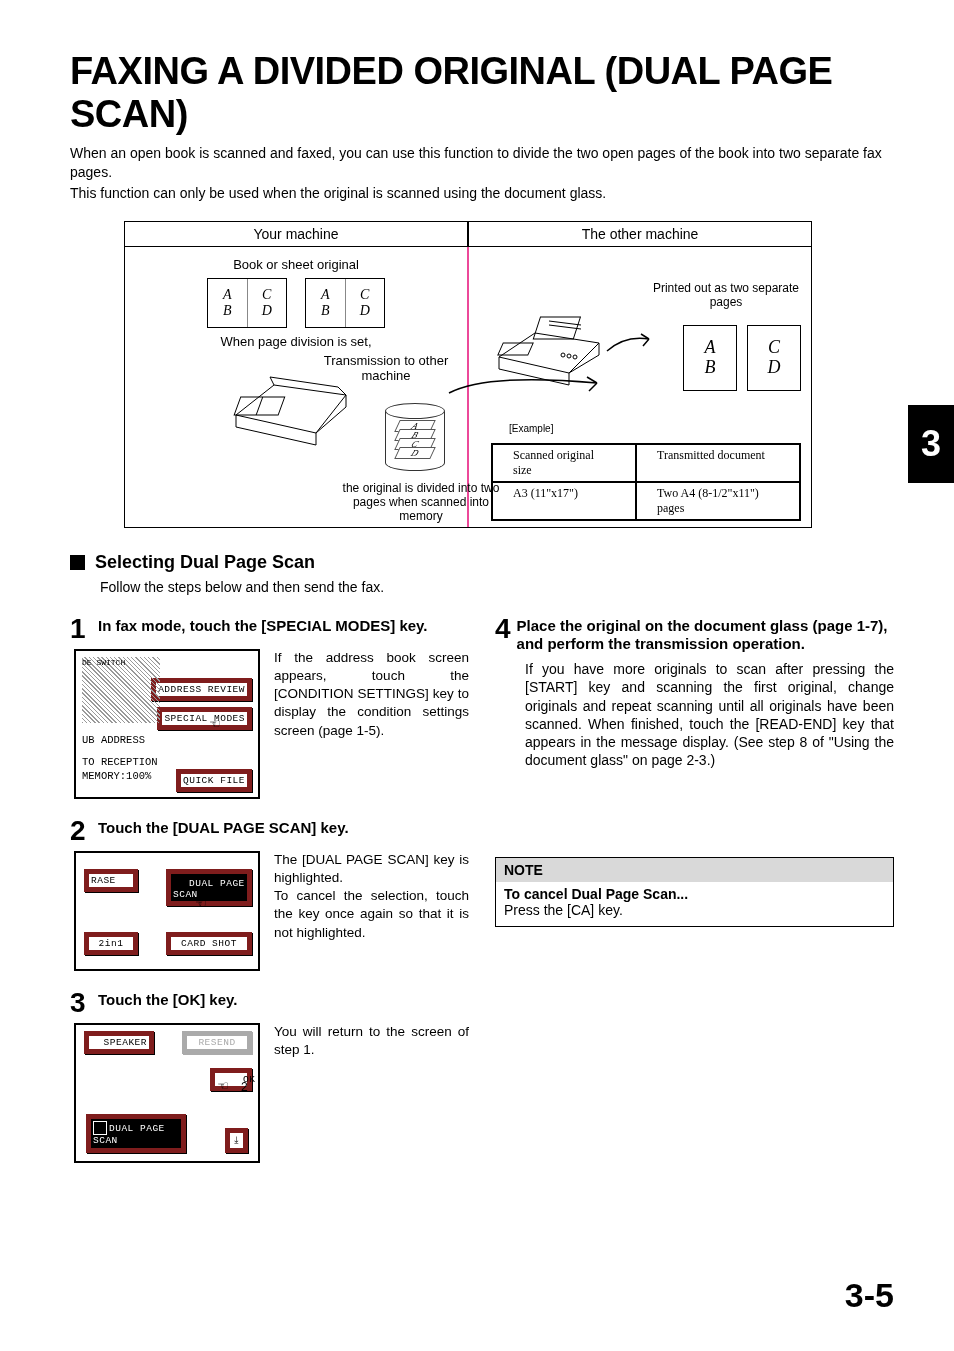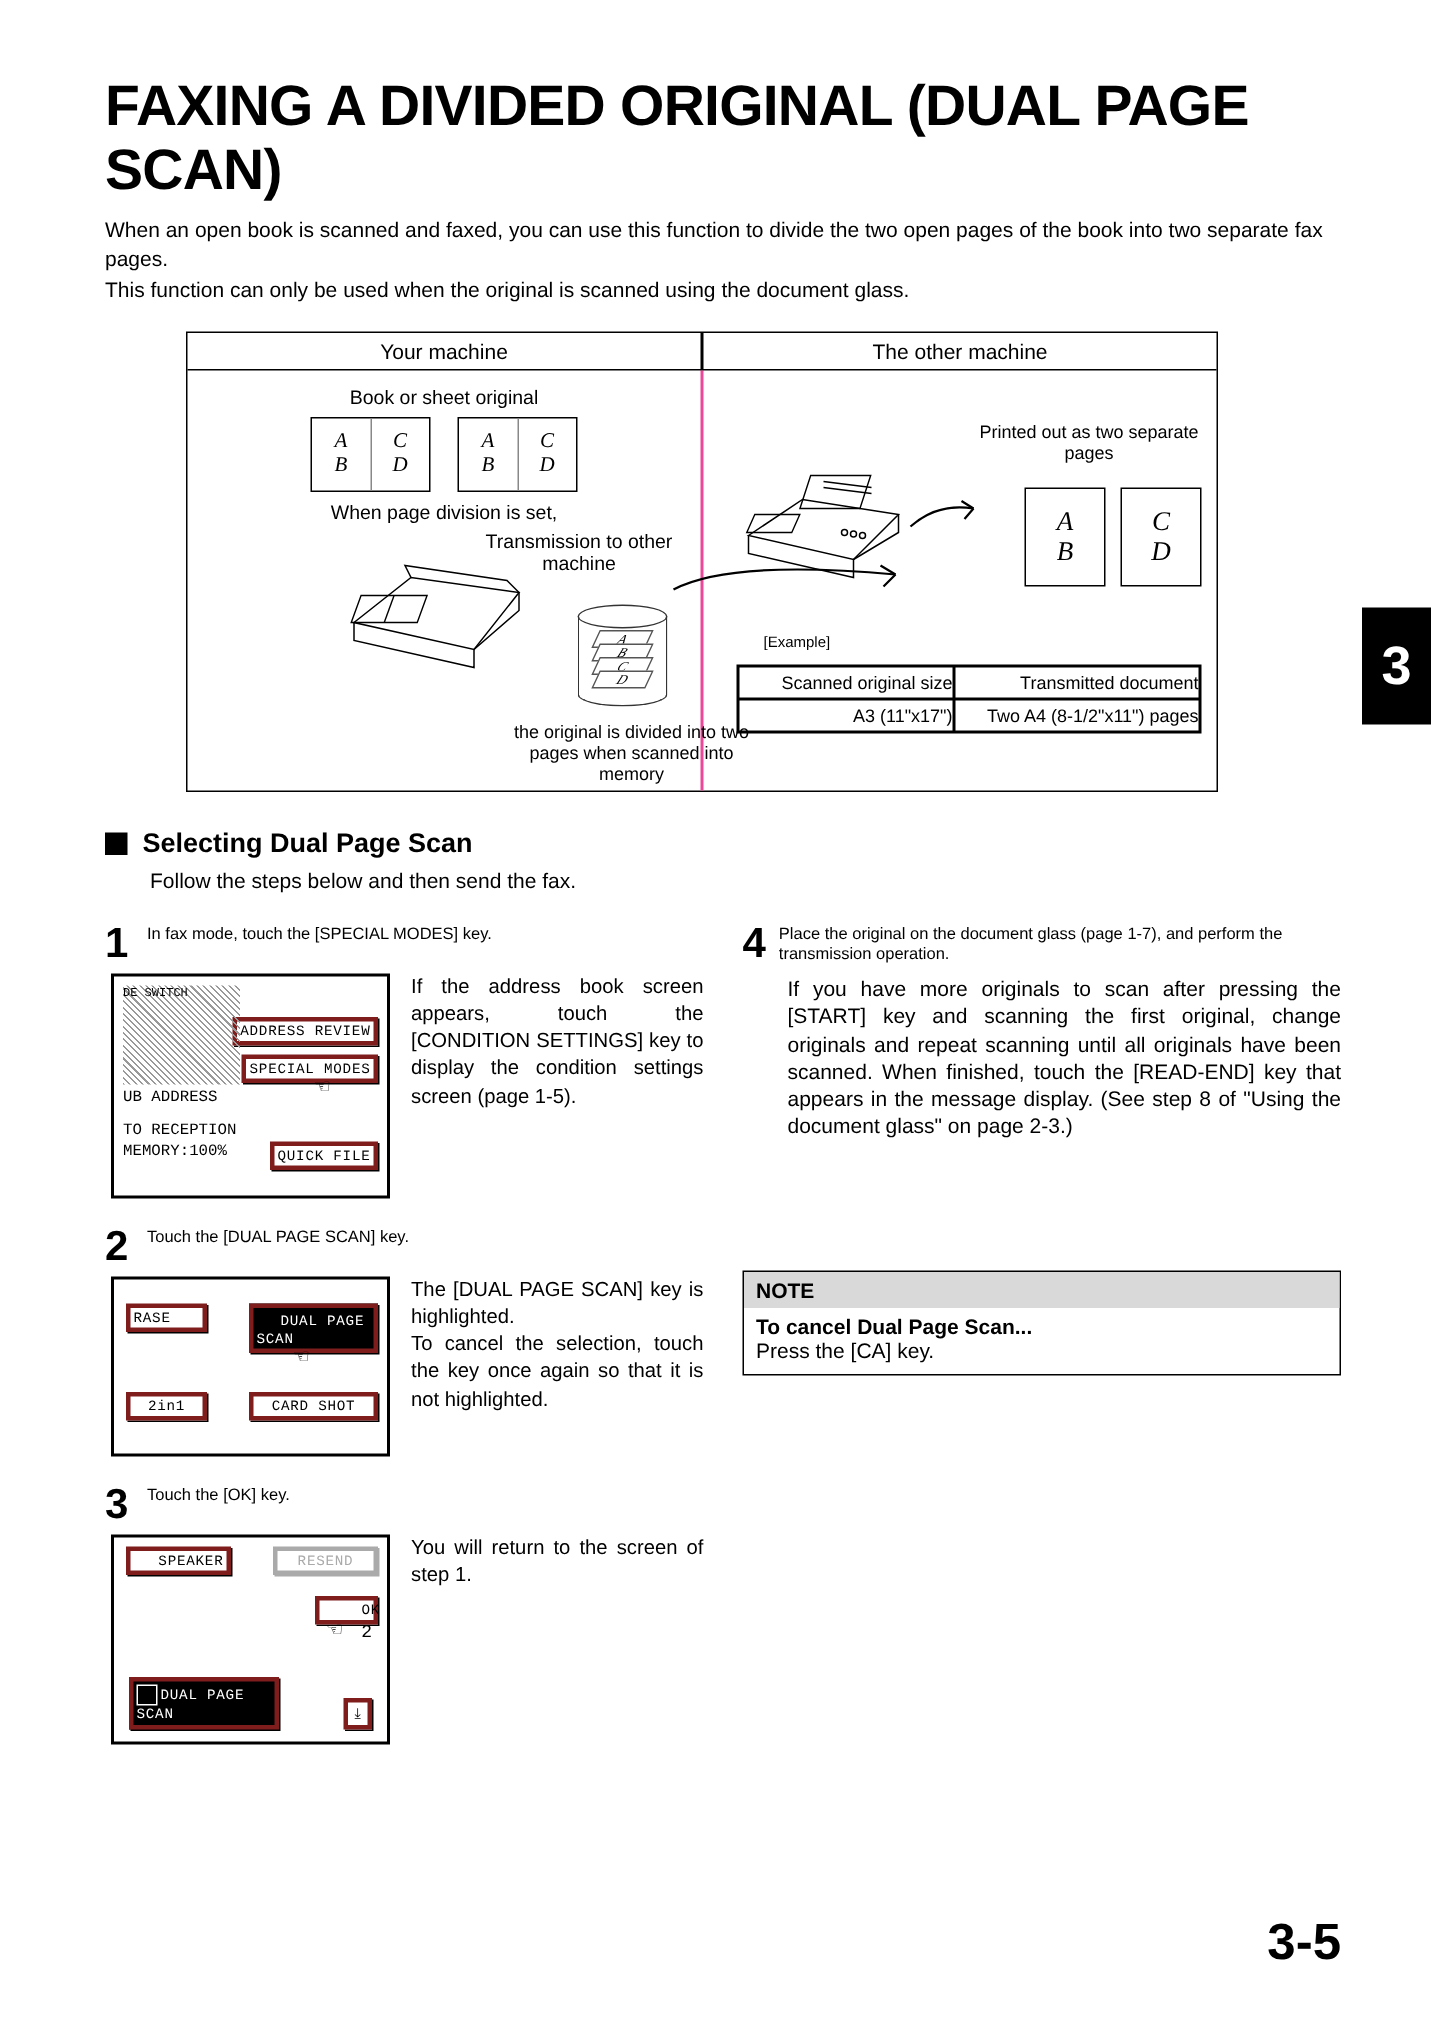--- a/index.html
+++ b/index.html
@@ -42,46 +42,46 @@
   .fax { position:absolute; left:20px; top:56px; width:120px; height:90px; }
   .fax svg { width:100%; height:100%; }
   .printed-cap { position:absolute; right:10px; top:34px; width:150px; text-align:center; font-size:12px; line-height:1.2; }
   .pages-out { position:absolute; right:10px; top:78px; display:flex; gap:10px; }
   .page-out { width:54px; height:66px; border:1px solid #000; display:flex; flex-direction:column; align-items:center; justify-content:center; font-family:cursive; font-style:italic; font-size:18px; line-height:1.1; }
   .arrow2 { position:absolute; left:136px; top:84px; }
   .arrow2 svg { width:50px; height:28px; }
   .example-label { position:absolute; left:40px; top:176px; font-size:10px; }
   .ex-table { position:absolute; left:22px; top:196px; border:1px solid #000; font-size:12px; }
   .ex-table .row { display:flex; }
-  .ex-table .cell { border:1px solid #000; padding:3px 0; text-align:right; }
+  .ex-table .cell { border:1px solid #000; padding:3px 20px; text-align:left;font-family:Liberation Serif, serif; }
   .c1 { width:144px; }
   .c2 { width:164px; }
 
   
   .section-head { display:flex; align-items:center; gap:10px; margin: 10px 0 6px; }
   .bullet-sq { width:15px; height:15px; background:#000; }
   .section-head h2 { font-size:18px; font-weight:700; }
   .follow { font-size:14px; margin-left:30px; margin-bottom:20px; }
 
   
   .columns { display:flex; gap:26px; }
   .col { flex:1; }
   .step { margin-bottom:18px; }
   .step-head { display:flex; gap:6px; align-items:flex-start; margin-bottom:6px; }
   .step-num { font-size:28px; font-weight:700; line-height:1; width:22px; }
-  .step-title { font-size:11px; font-weight:400; line-height:1.25; padding-top:2px; }
+  .step-title { font-size:15px; font-weight:700; line-height:1.25; padding-top:2px; }
   .step-body { display:flex; gap:14px; margin-left:4px; }
   .step-body-text-only { margin-left:30px; font-size:14px; line-height:1.3; text-align:justify; }
   .step-text { font-size:13.5px; line-height:1.35; text-align:justify; flex:1; }
 
   
   .lcd { border:2px solid #000; padding:6px; width:186px; font-family: "Courier New", monospace; font-size:10.5px; position:relative; background:#fff; }
   .lcd .hatch { position:absolute; left:6px; top:6px; width:78px; height:66px; background: repeating-linear-gradient(45deg,#999 0 1px, transparent 1px 3px); }
   .lcd .line { position:relative; z-index:2; white-space:pre; margin:1px 0; }
-  .lcd .btn { border:3px solid #7f1d1d; padding:1px 2px; display:inline-block; background:#fff; font-size:9.5px; letter-spacing:0.5px; box-shadow: 1px 1px 0 #000; margin-left:2px; }
+  .lcd .btn { border:5px solid #7f1d1d; padding:1px 2px; display:inline-block; background:#fff; font-size:9.5px; letter-spacing:0.5px; box-shadow: 1px 1px 0 #000; margin-left:2px; }
   .lcd .btn.highlight { background:#000000; color:#fff; }
   .lcd .row2 { display:flex; justify-content:space-between; align-items:flex-start; gap:4px; }
   .lcd .hand { position:absolute; font-size:16px; line-height:1; }
   .lcd-tall { height:150px; }
   .lcd-mid { height:120px; }
   .lcd .icon-small { width:14px; height:14px; border:1px solid #000; display:inline-block; vertical-align:middle; margin-right:2px; position:relative; }
   .lcd .icon-small::after { content:""; position:absolute; inset:2px; border:1px solid #000; }
 
   
   .note-box { border:1px solid #000; margin-top:88px; }

